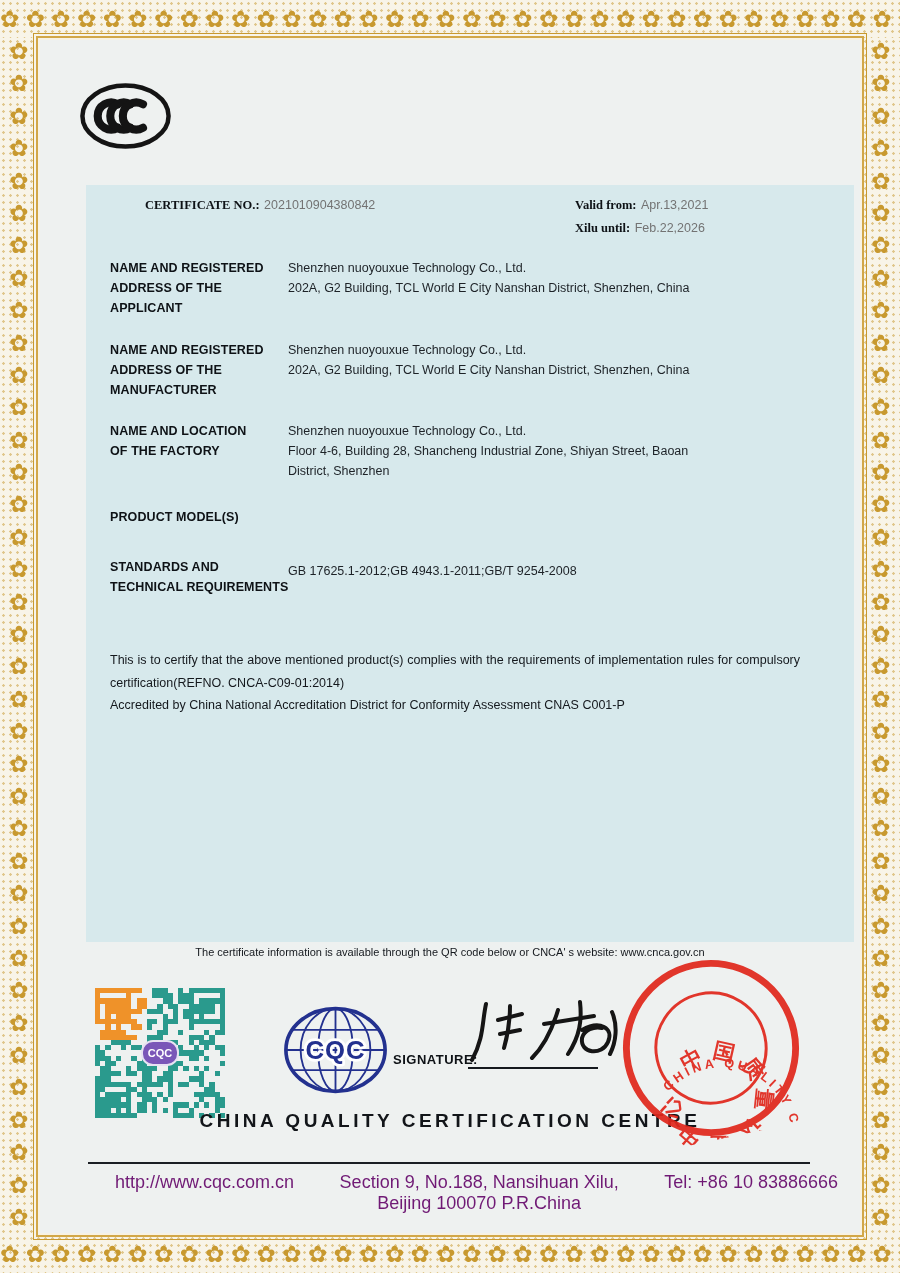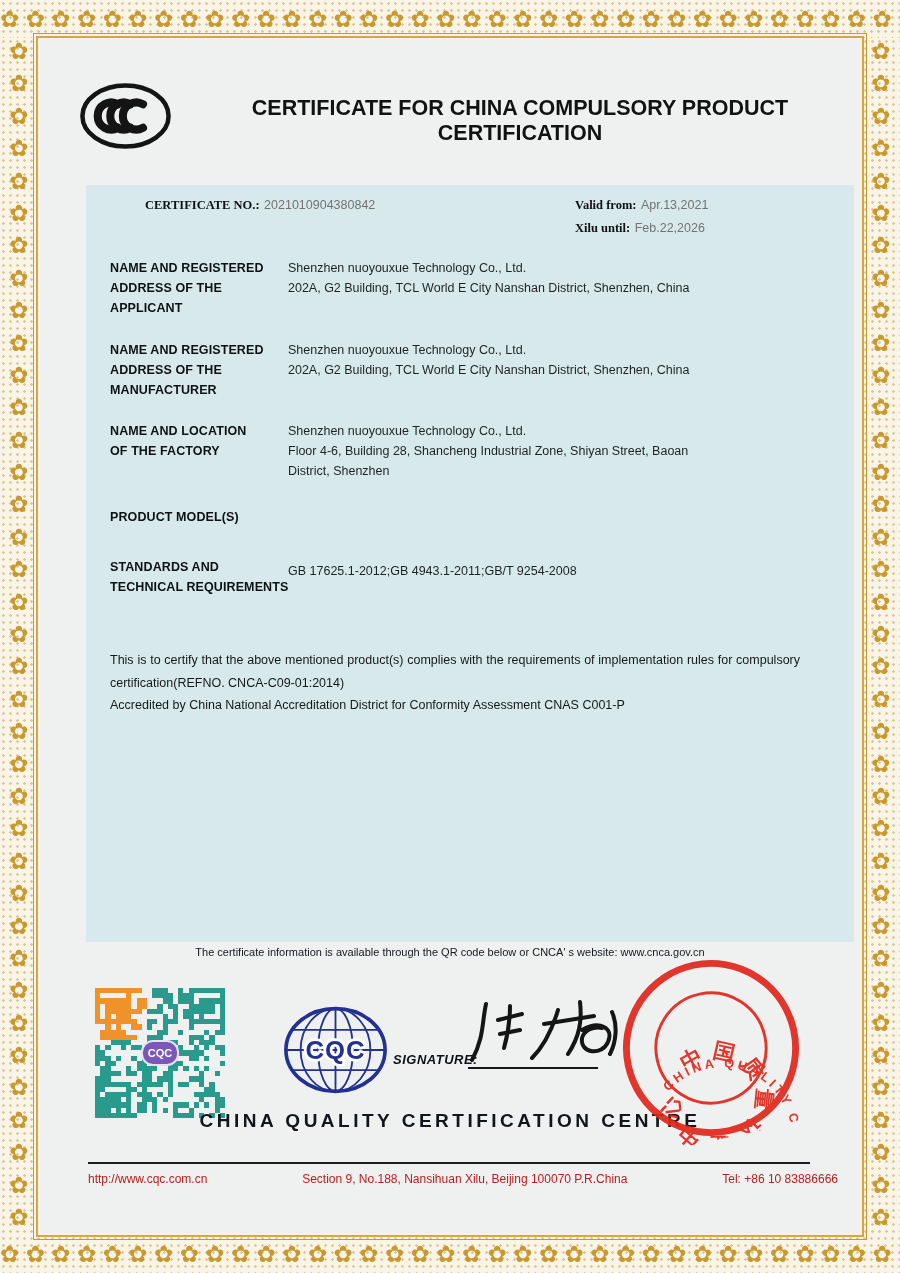--- a/index.html
+++ b/index.html
@@ -35,21 +35,21 @@
   .qr-note{left:0;top:906px;width:820px;text-align:center;font-size:11px;color:#14181d;}
 
   .sig-label{font-weight:700;font-size:13px;color:#0e1216;letter-spacing:.5px;}
   .sig-line{border-bottom:2px solid #14181d;}
 
   .org-name{left:0;top:1070px;width:820px;text-align:center;font-size:19px;font-weight:700;
     letter-spacing:3.5px;color:#121519;}
 
   .footer-line{left:48px;top:1122px;width:722px;border-top:2.5px solid #1b1f24;}
   .footer-row{left:48px;top:1132px;width:750px;display:grid;grid-template-columns:auto 1fr auto;align-items:start;}
-  .footer-row span{font-size:12px;color:#b91c1c;}
+  .footer-row span{font-size:18px;color:#701a75;margin-left:27px;}
   .footer-addr{text-align:center;}
 
   
   .qr{left:55px;top:948px;width:130px;height:130px;}
   .qr-grid{position:absolute;inset:0;}
   .qr-m{position:absolute;width:5.2px;height:5.2px;}
   .qr-finder{position:absolute;width:36px;height:36px;box-sizing:border-box;border:5px solid #2a9a8d;}
   .qr-finder::after{content:"";position:absolute;inset:5px;background:#2a9a8d;}
   .qr-finder.orange{border-color:#ef9229;}
   .qr-finder.orange::after{background:#ef9229;}
@@ -75,21 +75,20 @@
 
   <div class="content">
 
     <svg class="abs ccc-logo" viewBox="0 0 104 78">
       <ellipse cx="52" cy="39" rx="48" ry="34" fill="none" stroke="#141414" stroke-width="5"></ellipse>
       <path d="M43.5 26 A15 15 0 1 0 43.5 52" fill="none" stroke="#141414" stroke-width="9" stroke-linecap="round"></path>
       <path d="M57.5 26 A15 15 0 1 0 57.5 52" fill="none" stroke="#141414" stroke-width="9" stroke-linecap="round"></path>
       <path d="M71.5 26 A15 15 0 1 0 71.5 52" fill="none" stroke="#141414" stroke-width="9" stroke-linecap="round"></path>
     </svg>
 
-    <div class="abs title">CERTIFICATE FOR CHINA COMPULSORY PRODUCT CERTIFICATION</div>
 
     <div class="abs panel"></div>
 
     <div class="abs" style="left:105px;top:155px;">
       <span class="inline-lbl">CERTIFICATE NO.:</span>
       <span class="inline-val">2021010904380842</span>
     </div>
     <div class="abs" style="left:535px;top:155px;">
       <span class="inline-lbl">Valid from:</span>
       <span class="inline-val">Apr.13,2021</span>
@@ -429,21 +428,21 @@
       <ellipse cx="58" cy="49" rx="54" ry="45" fill="none" stroke="#23318f" stroke-width="4"></ellipse>
       <ellipse cx="58" cy="49" rx="38" ry="45" fill="none" stroke="#23318f" stroke-width="2"></ellipse>
       <ellipse cx="58" cy="49" rx="19" ry="45" fill="none" stroke="#23318f" stroke-width="2"></ellipse>
       <line x1="58" y1="4" x2="58" y2="94" stroke="#23318f" stroke-width="2"></line>
       <line x1="12" y1="27" x2="104" y2="27" stroke="#23318f" stroke-width="2"></line>
       <line x1="4" y1="49" x2="112" y2="49" stroke="#23318f" stroke-width="2"></line>
       <line x1="12" y1="71" x2="104" y2="71" stroke="#23318f" stroke-width="2"></line>
       <text x="58" y="59" text-anchor="middle" font-size="28" font-weight="bold" font-family="Liberation Sans, sans-serif" fill="#23318f" stroke="#ffffff" stroke-width="6" paint-order="stroke" stroke-linejoin="round" letter-spacing="1">CQC</text>
     </svg>
 
-    <div class="abs sig-label" style="left:353px;top:1012px;font-style:italic;">SIGNATURE:</div>
+    <div class="abs sig-label" style="left:353px;top:1012px;">SIGNATURE:</div>
     <svg class="abs sig-svg" viewBox="0 0 190 80">
       <g fill="none" stroke="#151515" stroke-width="4" stroke-linecap="round">
         <path d="M26 12 C22 30 24 46 12 68"></path>
         <path d="M38 28 L62 22"></path>
         <path d="M40 42 L60 38"></path>
         <path d="M50 14 C50 28 48 42 44 56"></path>
         <path d="M98 18 C92 38 84 54 72 66"></path>
         <path d="M84 32 L134 24"></path>
         <path d="M120 10 C122 28 120 44 108 62"></path>
         <path d="M122 38 C140 28 154 36 148 50 C142 64 120 62 122 46 C124 38 134 34 142 36"></path>

